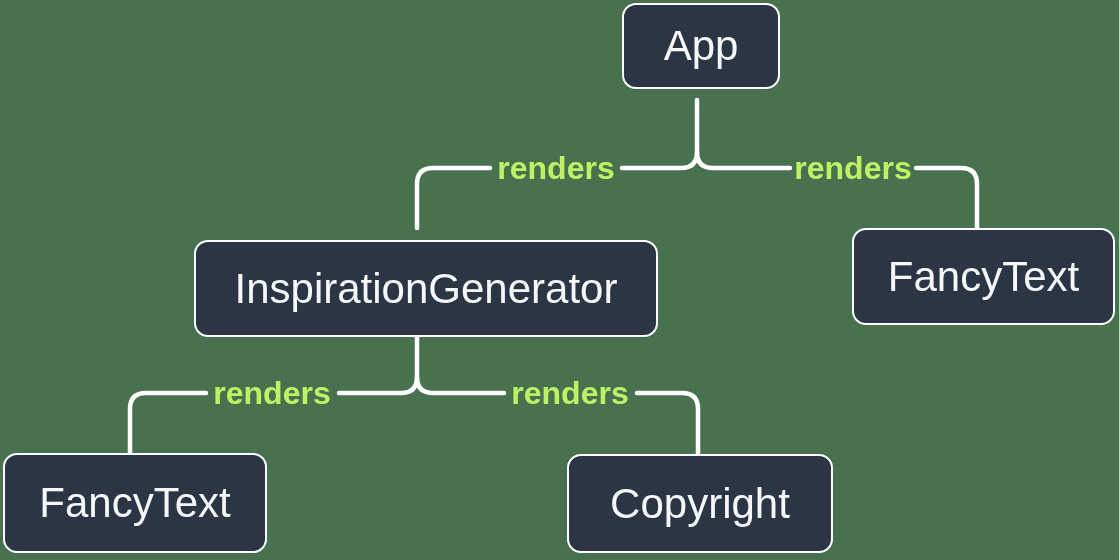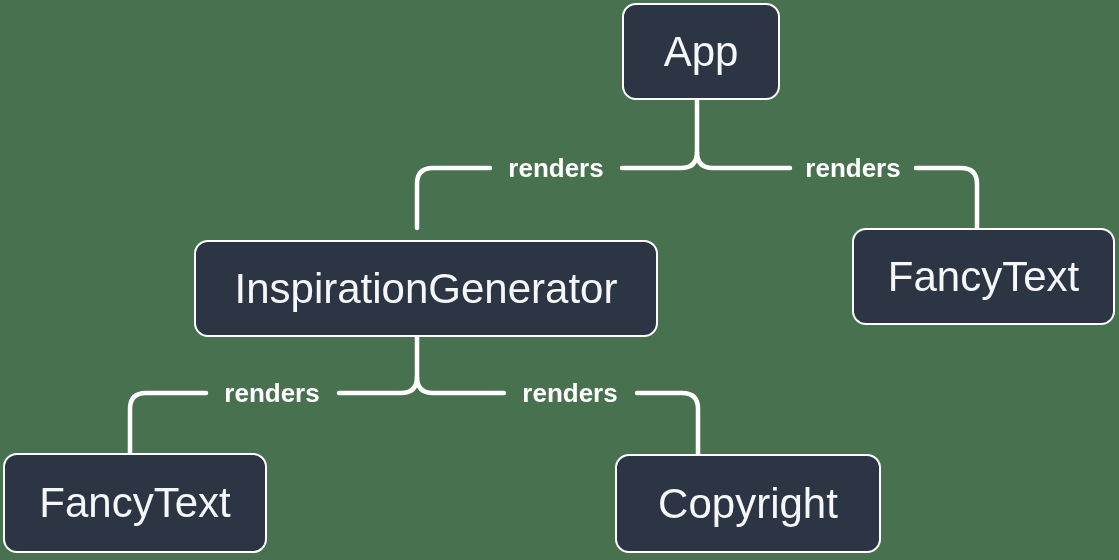--- a/index.html
+++ b/index.html
@@ -35,30 +35,30 @@
     border: 2px solid #FFFFFF;
     border-radius: 14px;
     color: #F6F7F9;
     font-size: 42px;
     font-weight: 400;
     display: flex;
     align-items: center;
     justify-content: center;
     white-space: nowrap;
   }
-  .node-app                  { left: 622px; top: 3px;   width: 158px; height: 97px; }
+  .node-app                  { left: 622px; top: 3px;   width: 158px; height: 86px; }
   .node-inspiration-generator{ left: 194px; top: 240px; width: 464px; height: 97px; }
   .node-fancy-text-top       { left: 852px; top: 228px; width: 263px; height: 97px; }
   .node-fancy-text-bottom    { left: 3px;   top: 453px; width: 264px; height: 100px; }
-  .node-copyright            { left: 567px; top: 454px; width: 266px; height: 99px; margin-left: 48px; }
+  .node-copyright            { left: 567px; top: 454px; width: 266px; height: 99px; }
   .edge-label {
     position: absolute;
     transform: translate(-50%, -50%);
-    color: #ffffff;
-    font-size: 26px;
+    color: #bef264;
+    font-size: 32px;
     font-weight: 600;
     white-space: nowrap;
   }
   .edge-label-1 { left: 556px; top: 168px; }
   .edge-label-2 { left: 853px; top: 168px; }
   .edge-label-3 { left: 272px; top: 393px; }
   .edge-label-4 { left: 570px; top: 393px; }
 </style>
 </head>
 <body>

